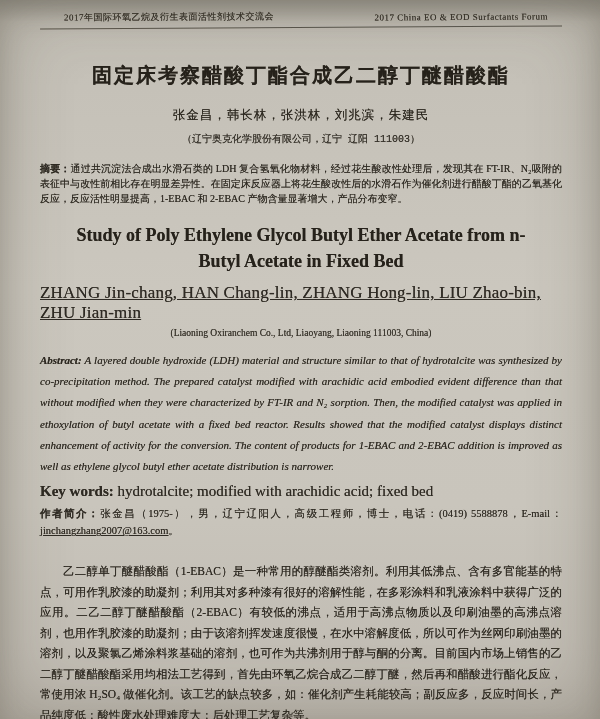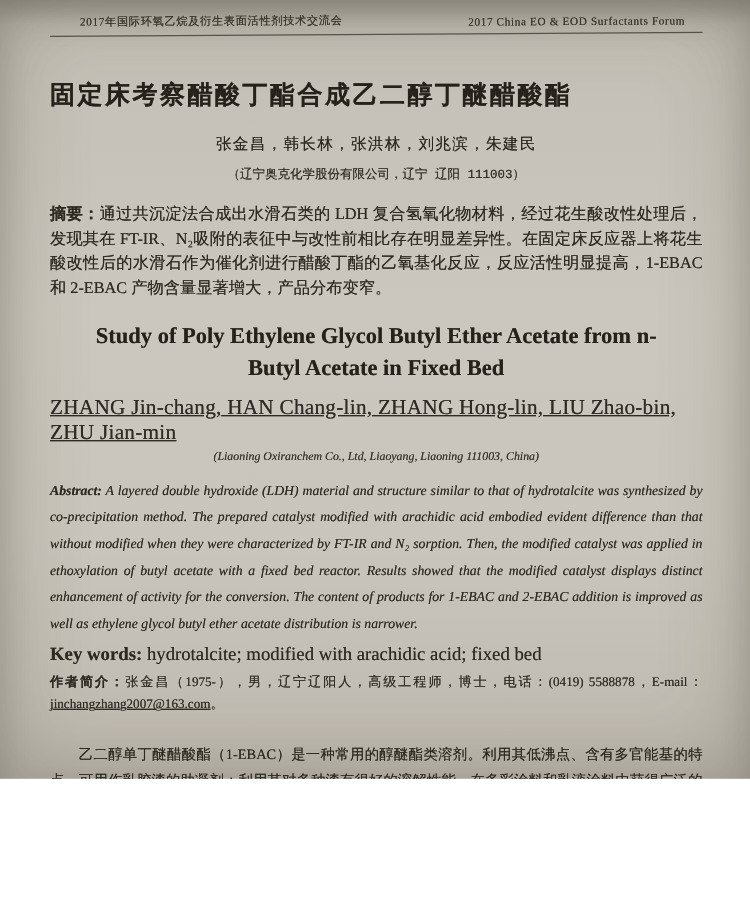--- a/index.html
+++ b/index.html
@@ -1,21 +1,21 @@
 <!DOCTYPE html>
 <html style="--ink: #2e2a24; --paper: #cbc7be;"><head>
 <meta charset="utf-8">
 <style>
   * { margin: 0; padding: 0; box-sizing: border-box; }
   html, body { width: 600px; height: 719px; overflow: hidden; }
   body { font-family: "Liberation Serif", "DejaVu Serif", serif; }
 
   .page {
     position: relative;
-    width: 600px; height: 623px;
+    width: 600px; height: 719px;
     background: linear-gradient(180deg, #a9a69d 0%, #c3bfb6 3%, #cbc7be 40%, #c9c5bc 70%, #beb9b0 100%);
     color: var(--ink, #2e2a24);
     padding: 10px 38px 0 40px;
     overflow: hidden;
   }
   .page::after {
     content: "";
     position: absolute; inset: 0;
     box-shadow: inset 0 0 70px rgba(70, 62, 48, 0.30), inset 0 14px 24px rgba(60, 55, 45, 0.18);
     pointer-events: none;
@@ -25,46 +25,47 @@
   .header {
     display: flex; justify-content: space-between; align-items: flex-end;
     font-size: 9px; letter-spacing: 0.5px; color: #38342c;
     padding: 0 14px 4px 24px;
     border-bottom: 1px solid #5a564d;
     transform: rotate(-0.35deg);
   }
 
   .title-zh {
     margin-top: 34px;
+    text-align: center;
     font-size: 20px; font-weight: bold; letter-spacing: 2px;
     color: #26221b;
   }
   .authors-zh {
     margin-top: 18px; text-align: center;
     font-size: 12.5px; letter-spacing: 1px; color: #2c2820;
   }
   .affil-zh {
     margin-top: 8px; text-align: center;
     font-size: 10px; color: #35312a; font-family: Liberation Mono, monospace;
   }
 
   .abs-zh {
     margin-top: 15px;
-    font-size: 13px; line-height: 1.5; text-align: justify; color: #2e2a23;
+    font-size: 10px; line-height: 1.5; text-align: justify; color: #2e2a23;
   }
   .kw-zh { margin-top: 3px; font-size: 11.5px; color: #2e2a23; }
   .lbl { font-weight: bold; }
 
   .title-en {
     margin: 16px auto 0; width: 92%;
     text-align: center; font-size: 18px; font-weight: bold; line-height: 1.45;
     color: #26221b;
   }
   .authors-en { margin-top: 9px; text-align: left; font-size: 17px; letter-spacing: 0.2px; text-decoration: underline; }
-  .affil-en { margin-top: 5px; text-align: center; font-size: 9.5px; font-style: italic; color: #38342c; }
+  .affil-en { margin-top: 5px; text-align: center; font-size: 9.5px; color: #38342c; }
 
   .abs-en {
     margin-top: 12px;
     font-size: 11px; line-height: 1.92; text-align: justify; color: #2e2a23; font-style: italic;
   }
   .kw-en { font-size: 15px; line-height: 1.9; color: #2e2a23; }
 
   .funding, .bio {
     font-size: 10.5px; line-height: 1.62; text-align: justify; color: #302c25;
   }

